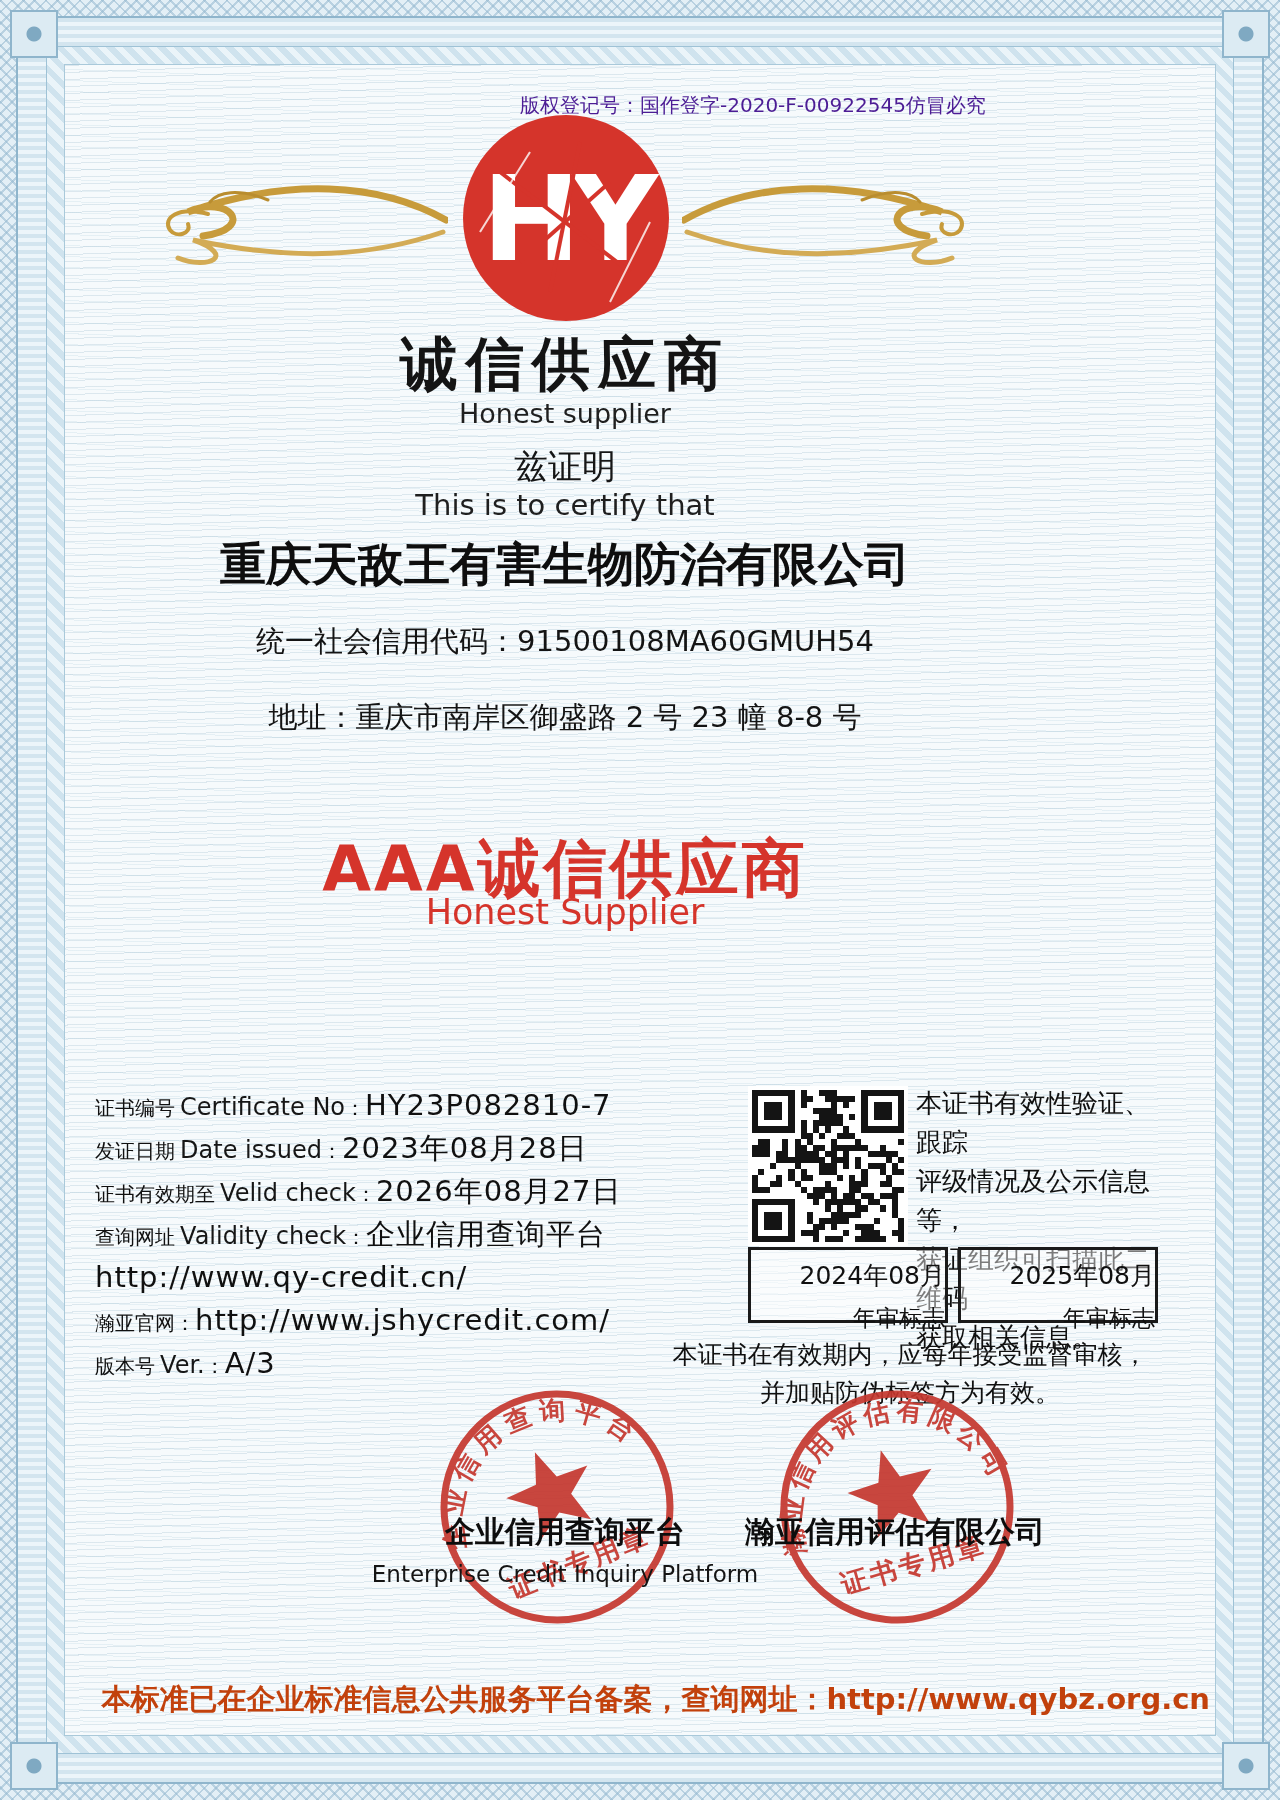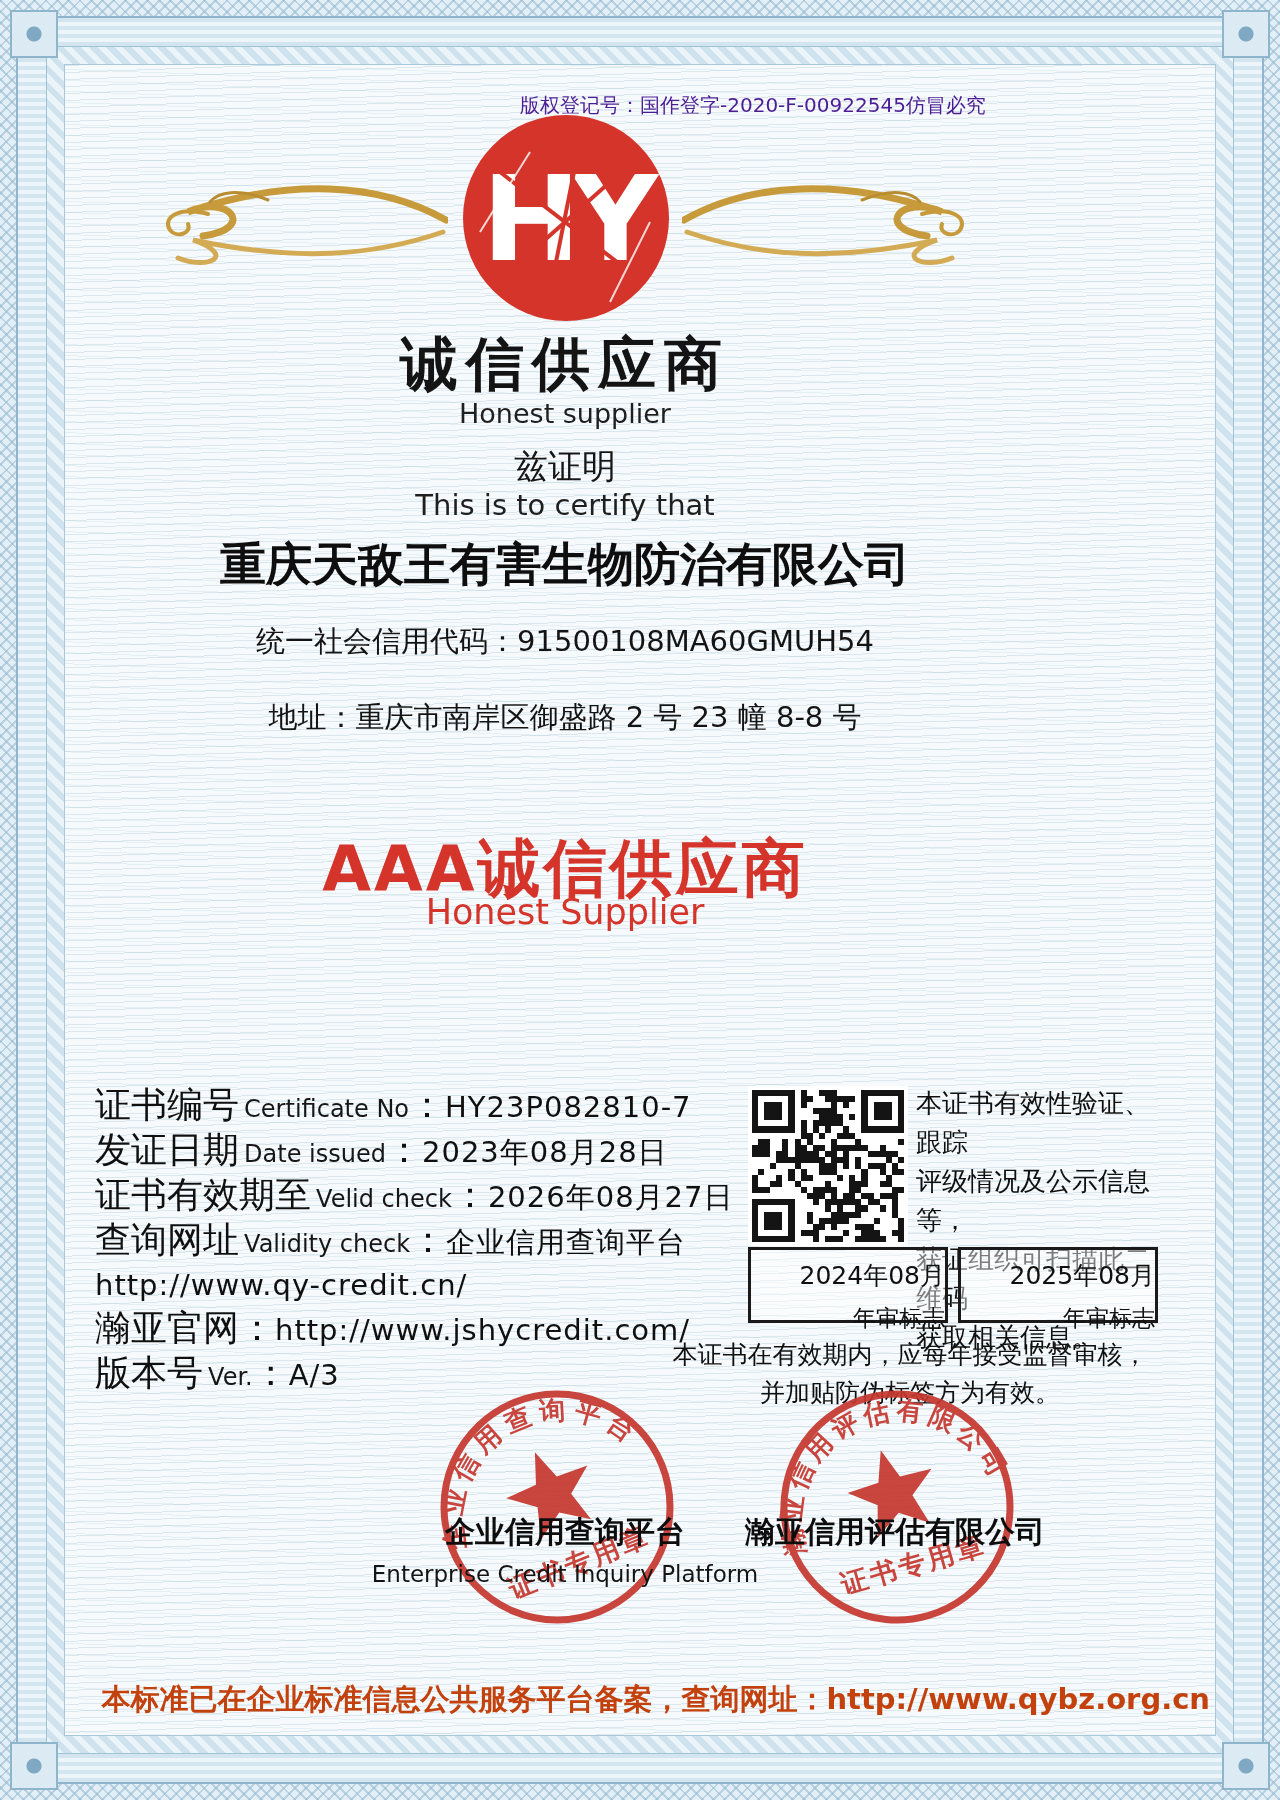--- a/index.html
+++ b/index.html
@@ -43,21 +43,21 @@
   .company{top:534px;font-size:46px;font-weight:700;color:#0e0e0e;}
   .codeline{top:622px;font-size:29px;color:#141414;}
   .addrline{top:698px;font-size:29px;color:#141414;}
 
   .aaa{top:826px;font-size:63px;font-weight:700;letter-spacing:3px;}
   .aaa-en{top:892px;font-size:35px;}
 
   
   .details{position:absolute;left:95px;top:1086px;width:580px;}
   .drow{line-height:38px;white-space:nowrap;}
-  .d-cn{font-size:36px;color:#101010;}
+  .d-cn{font-size:20px;color:#101010;}
   .d-en{font-size:24px;color:#161616;}
   .d-val{font-size:29px;color:#101010;letter-spacing:1px;text-align:center;}
 
   
   .qr-wrap{position:absolute;left:748px;top:1086px;width:160px;height:160px;background:#fff;padding:4px;box-sizing:border-box;}
   .qr{display:grid;grid-template-columns:repeat(25,1fr);width:152px;height:152px;}
   .qr div{background:#fff}.qr div.d{background:#141414}
   .qr-note{position:absolute;left:916px;top:1084px;width:252px;font-size:26px;line-height:39px;color:#101010;}
   .qr-note span{display:block;}
 

